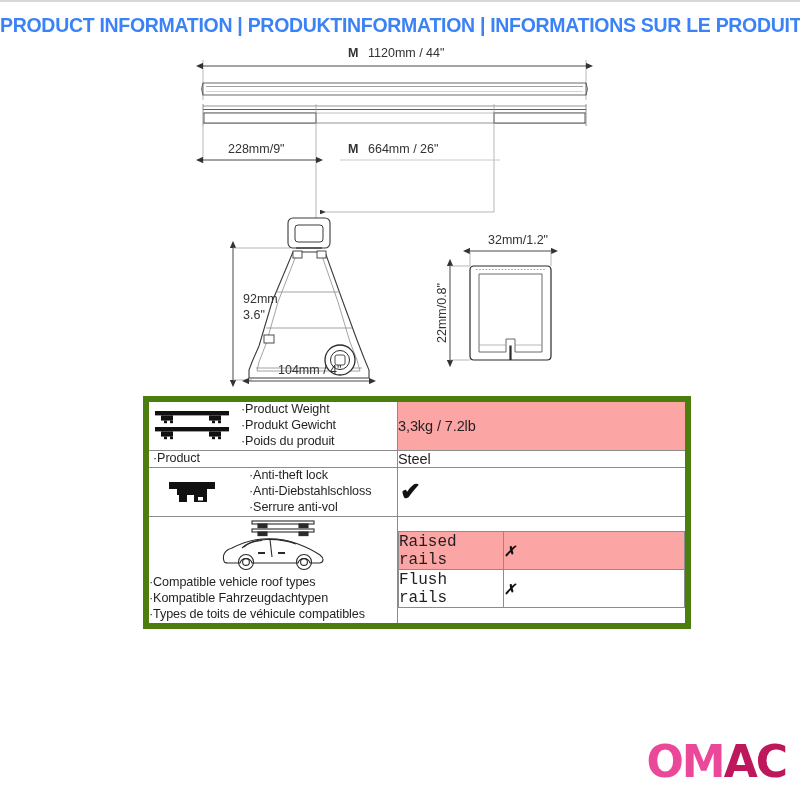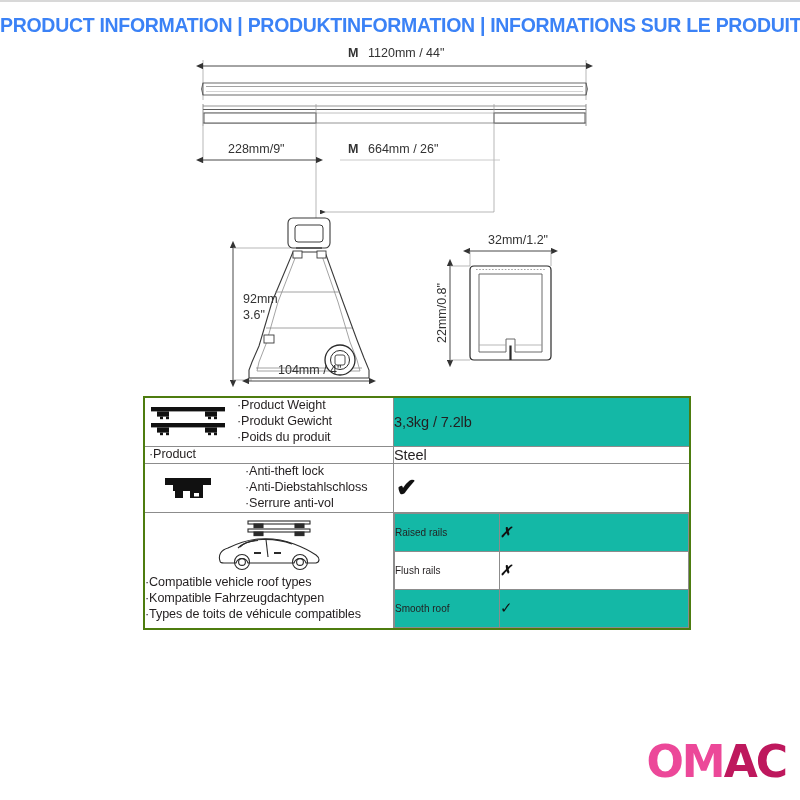--- a/index.html
+++ b/index.html
@@ -46,21 +46,21 @@
     height: 350px;
   }
   #drawings svg { display: block; }
 
   
   #spec-table {
     position: absolute;
     left: 143px;
     top: 396px;
     width: 548px;
-    border: 2px solid #4d7c0f;
+    border: 6px solid #4d7c0f;
     border-collapse: collapse;
     table-layout: fixed;
     background: #ffffff;
   }
   #spec-table td {
     border: 1px solid #8c8c8c;
     padding: 0;
     vertical-align: middle;
   }
   .label-cell {
@@ -84,21 +84,21 @@
     line-height: 1.27;
     color: #231f20;
     letter-spacing: -0.1px;
   }
   .value-cell {
     padding: 8px 0 8px 11px;
     font-size: 14.5px;
     color: #231f20;
     letter-spacing: -0.1px;
   }
-  .shade { background: #14b8a6; }
+  .shade { background: #fca5a5; }
   .check-mark {
     font-size: 25px;
     line-height: 1;
     font-weight: bold;
     color: #111;
     display: inline-block;
     padding-left: 2px;
   }
 
   
@@ -112,22 +112,23 @@
     border: 1px solid #8c8c8c;
     height: 37px;
   }
   table.compat tr td:first-child { border-left: none; }
   table.compat tr td:last-child  { border-right: none; }
   table.compat tr:first-child td { border-top: none; }
   table.compat tr:last-child  td { border-bottom: none; }
   .compat-name {
     width: 104px;
     padding-left: 9px;
-    font-size: 10px;
+    font-size: 16px;
     color: #231f20;
+    font-family: Liberation Mono, monospace;
   }
   .compat-val {
     padding-left: 11px;
     font-size: 13px;
   }
   .mark-yes { font-size: 15px; color: #111; }
   .mark-no  { font-size: 14px; font-weight: bold; font-style: italic; color: #111; }
 
   .compat-label-cell {
     padding: 8px 6px 10px 8px;
@@ -382,26 +383,20 @@
               <td class="compat-val shade">
                 <span class="mark-no">✗</span>
               </td>
             </tr>
             <tr>
               <td class="compat-name">Flush rails</td>
               <td class="compat-val">
                 <span class="mark-no">✗</span>
               </td>
             </tr>
-            <tr>
-              <td class="compat-name shade">Smooth roof</td>
-              <td class="compat-val shade">
-                <span class="mark-yes">✓</span>
-              </td>
-            </tr>
           </tbody>
         </table>
       </td>
     </tr>
   </tbody>
 </table>
 
 <div id="brand-logo">
   <span class="om">OM</span><span class="ac">AC</span>
 </div>

